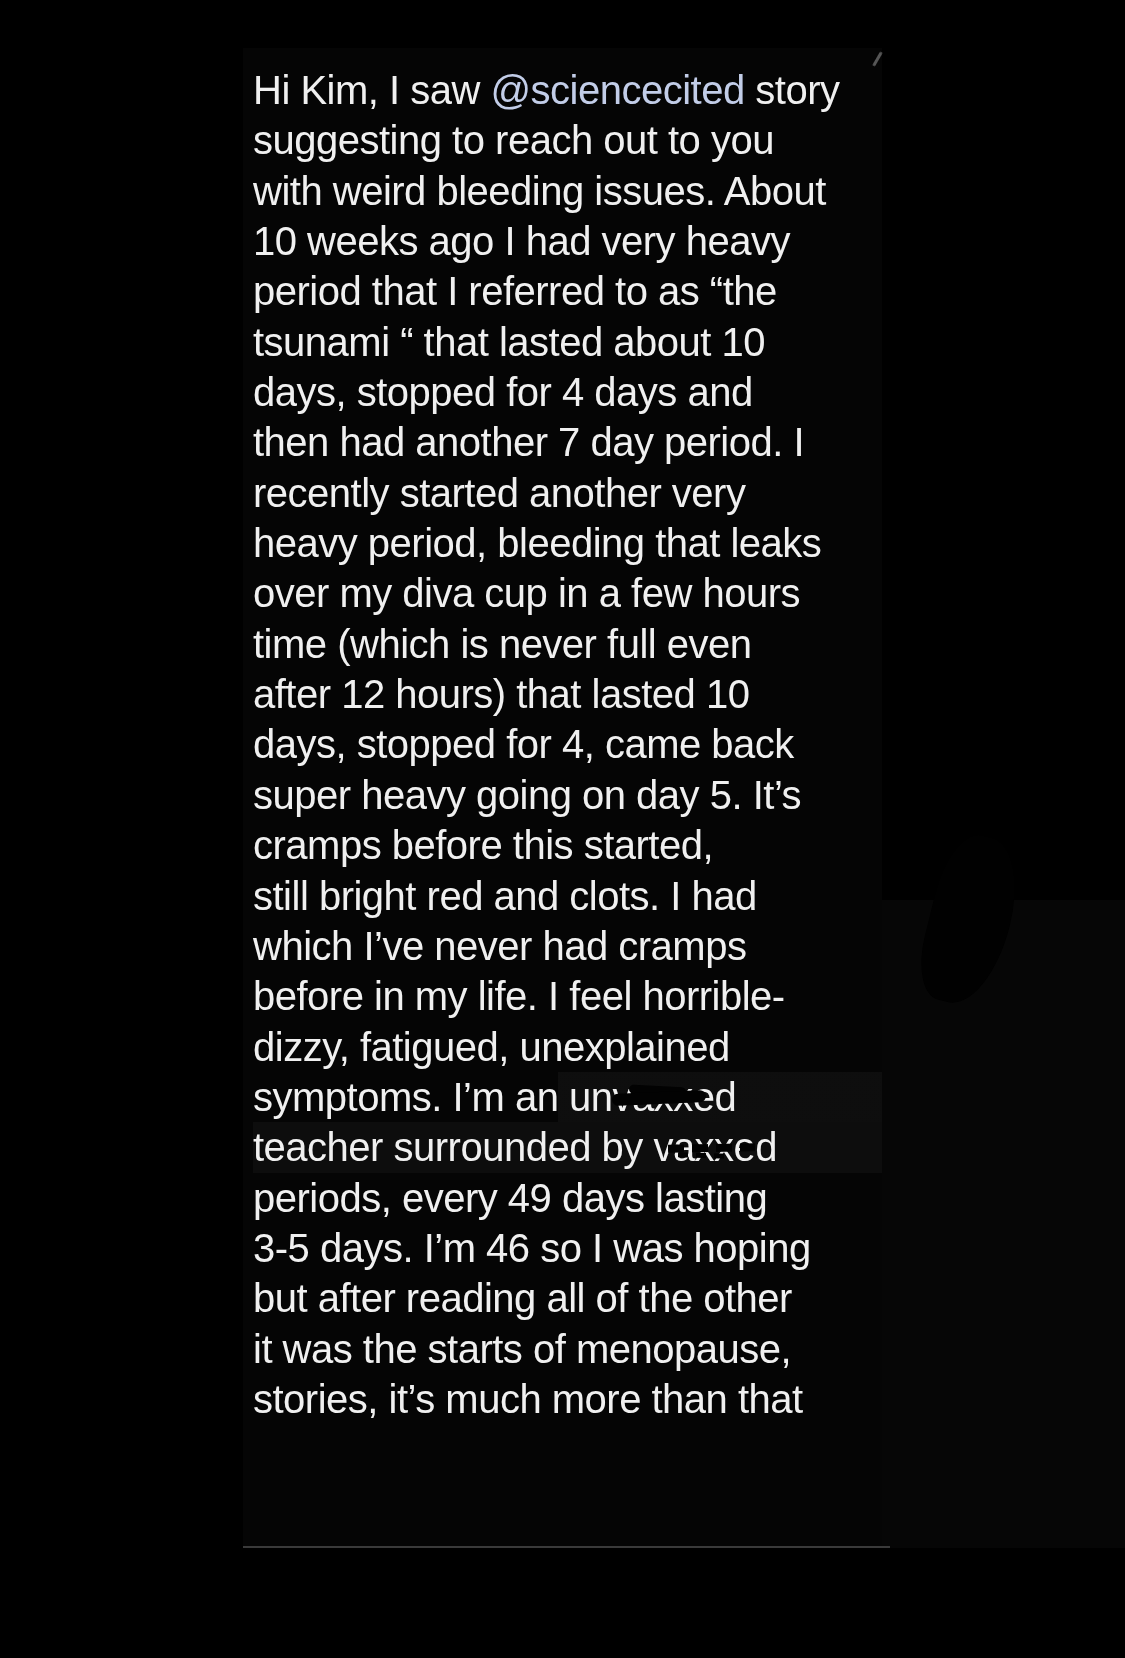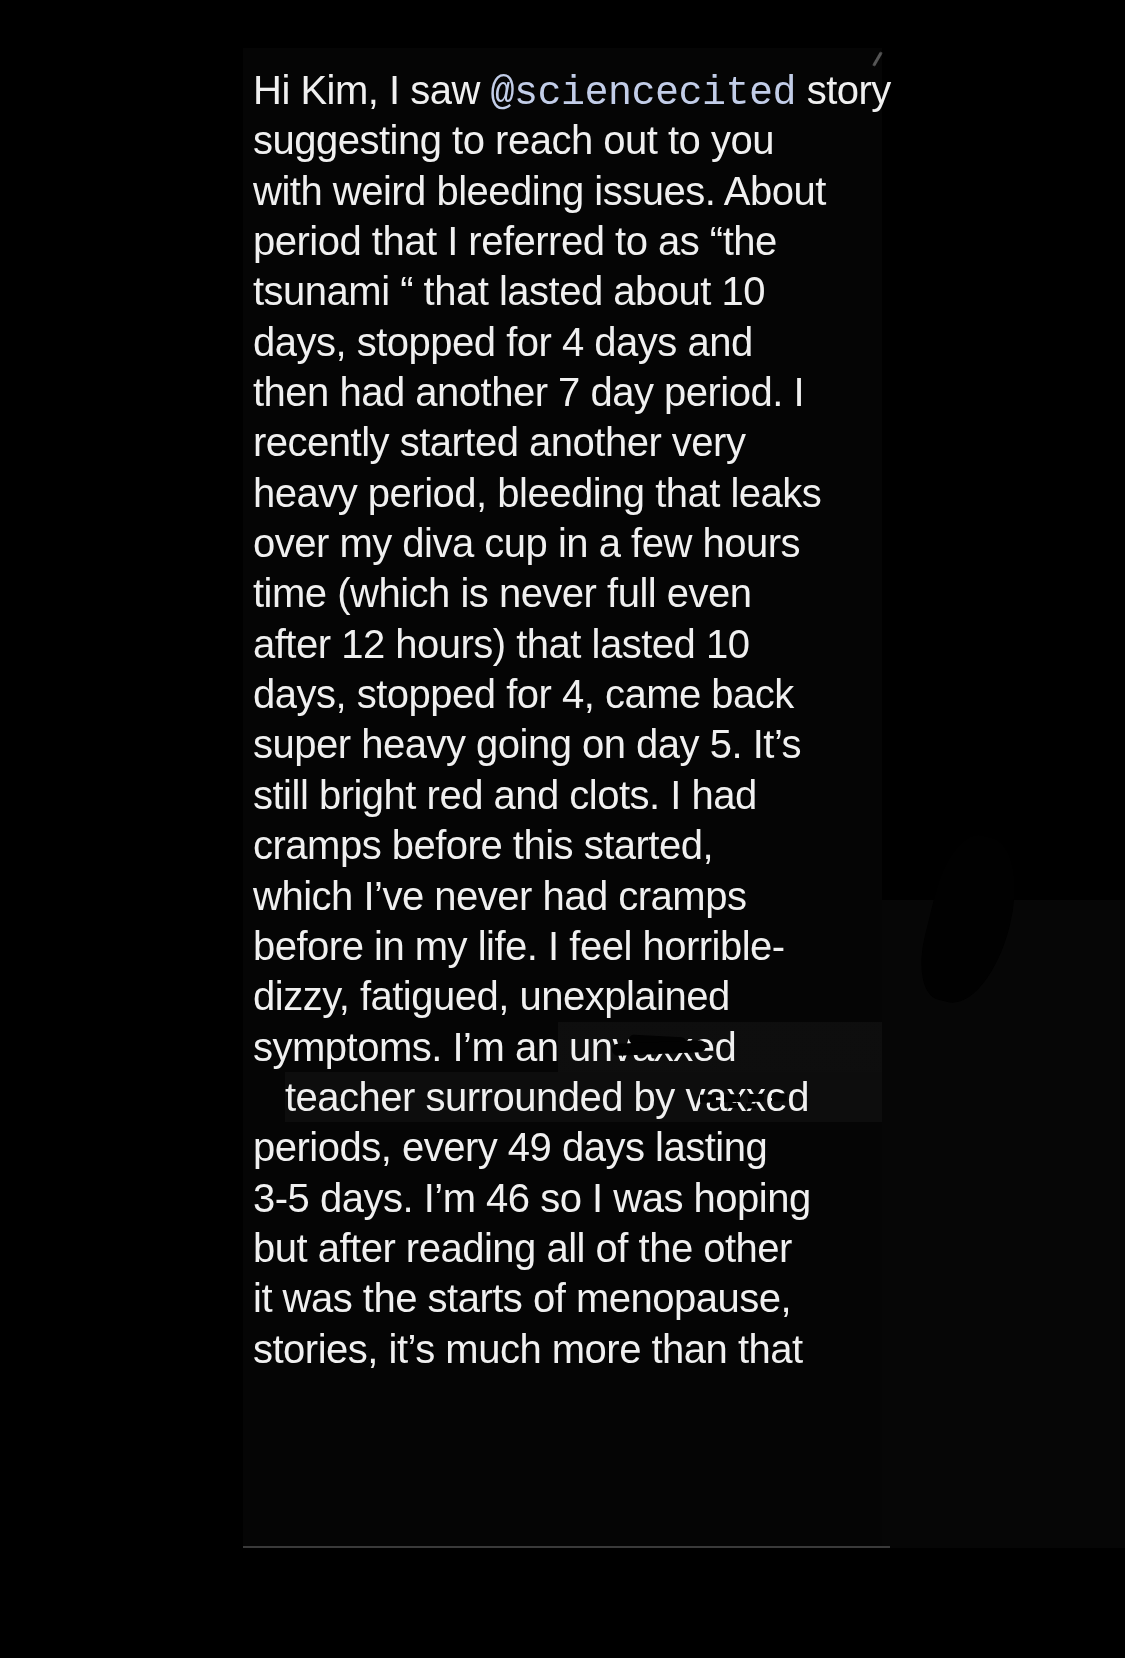--- a/index.html
+++ b/index.html
@@ -43,28 +43,26 @@
     color: #f0f0f0;
     font-weight: 400;
   }
   .line {
     white-space: nowrap;
     height: 50.35px;
   }
   
   .band-full {
     background: rgba(255,255,255,0.035);
-    margin-left: 32px;
   }
   .band-partial {
     background: linear-gradient(90deg, transparent 0, transparent 47%, rgba(255,255,255,0.035) 47%);
   }
   .mention {
     color: #c2cde8;
-    font-family: Liberation Mono, monospace;
   }
   
   .scribble {
     position: relative;
     display: inline-block;
   }
   .scribble-solid::after {
     content: "";
     position: absolute;
     left: 26%;
@@ -150,33 +148,34 @@
 </style>
 </head>
 <body style="background: rgb(0, 0, 0);">
 
 <div class="canvas">
   <div class="content-area" style="background: rgb(5, 5, 5);">
     <div id="message" class="message" style="color: rgb(240, 240, 240);">
         <div class="line"><span>Hi Kim, I saw </span><span class="mention" style="color: rgb(194, 205, 232);">@sciencecited</span><span> story</span></div>
         <div class="line"><span>suggesting to reach out to you</span></div>
         <div class="line"><span>with weird bleeding issues. About</span></div>
+        <div class="line"><span>10 weeks ago I had very heavy</span></div>
         <div class="line"><span>period that I referred to as “the</span></div>
         <div class="line"><span>tsunami “ that lasted about 10</span></div>
         <div class="line"><span>days, stopped for 4 days and</span></div>
         <div class="line"><span>then had another 7 day period. I</span></div>
         <div class="line"><span>recently started another very</span></div>
         <div class="line"><span>heavy period, bleeding that leaks</span></div>
         <div class="line"><span>over my diva cup in a few hours</span></div>
         <div class="line"><span>time (which is never full even</span></div>
         <div class="line"><span>after 12 hours) that lasted 10</span></div>
         <div class="line"><span>days, stopped for 4, came back</span></div>
         <div class="line"><span>super heavy going on day 5. It’s</span></div>
+        <div class="line"><span>cramps before this started,</span></div>
         <div class="line"><span>still bright red and clots. I had</span></div>
-        <div class="line"><span>cramps before this started,</span></div>
         <div class="line"><span>which I’ve never had cramps</span></div>
         <div class="line"><span>before in my life. I feel horrible-</span></div>
         <div class="line"><span>dizzy, fatigued, unexplained</span></div>
         <div class="line band-partial"><span>symptoms. I’m an </span><span class="scribble scribble-solid">unvaxxed</span></div>
         <div class="line band-full"><span>teacher surrounded by </span><span class="scribble scribble-dashed">vaxxed</span></div>
         <div class="line"><span>periods, every 49 days lasting</span></div>
         <div class="line"><span>3-5 days. I’m 46 so I was hoping</span></div>
         <div class="line"><span>but after reading all of the other</span></div>
         <div class="line"><span>it was the starts of menopause,</span></div>
         <div class="line"><span>stories, it’s much more than that</span></div>

